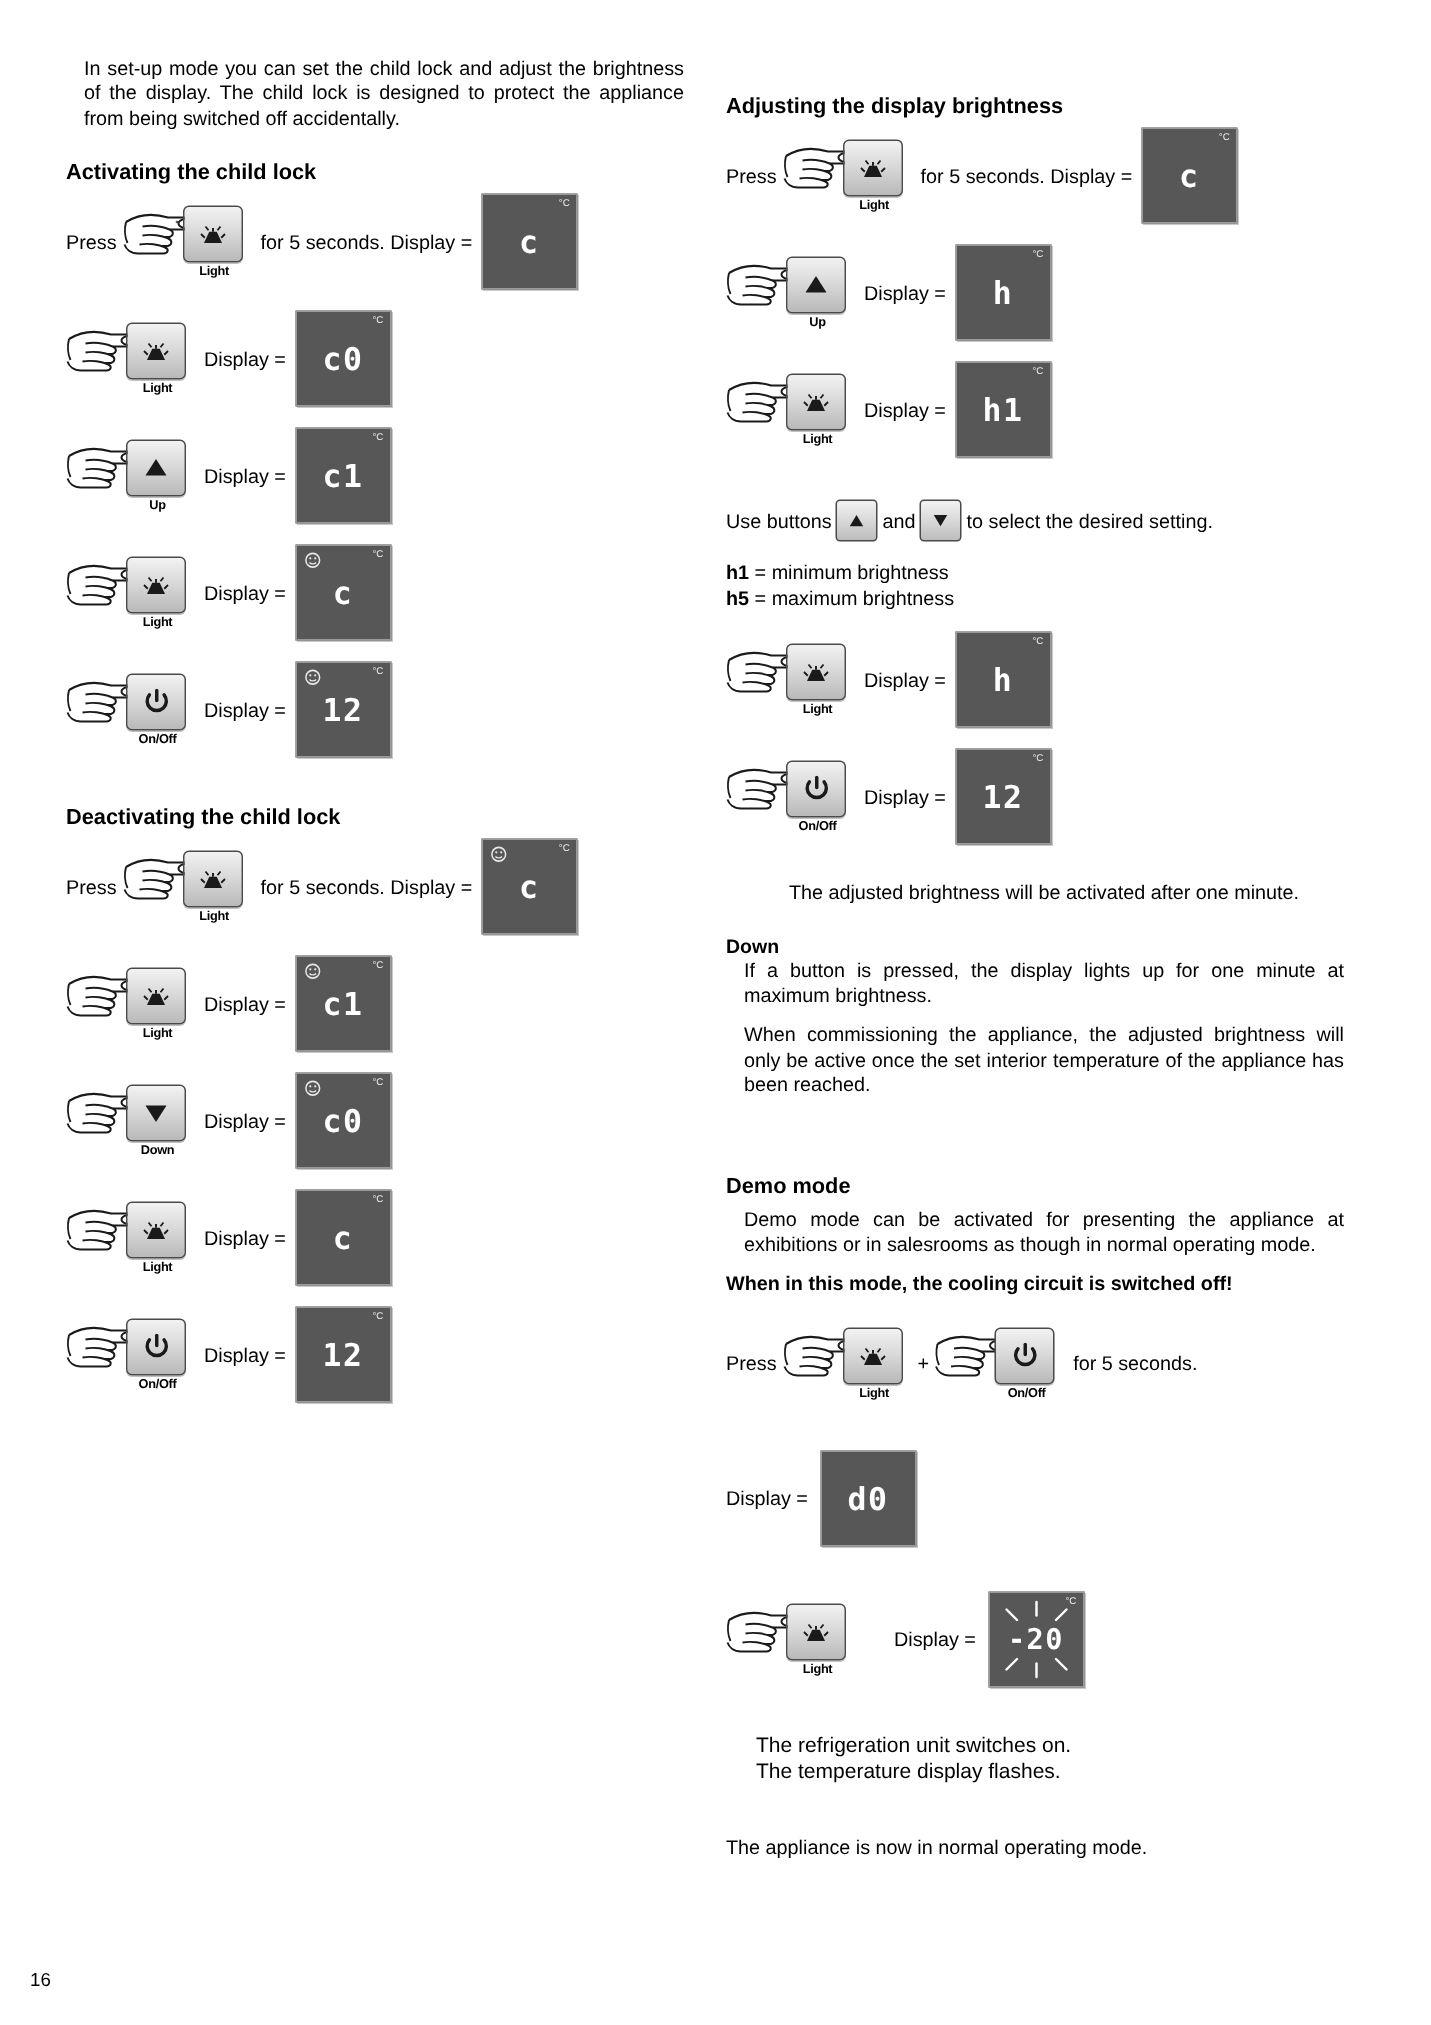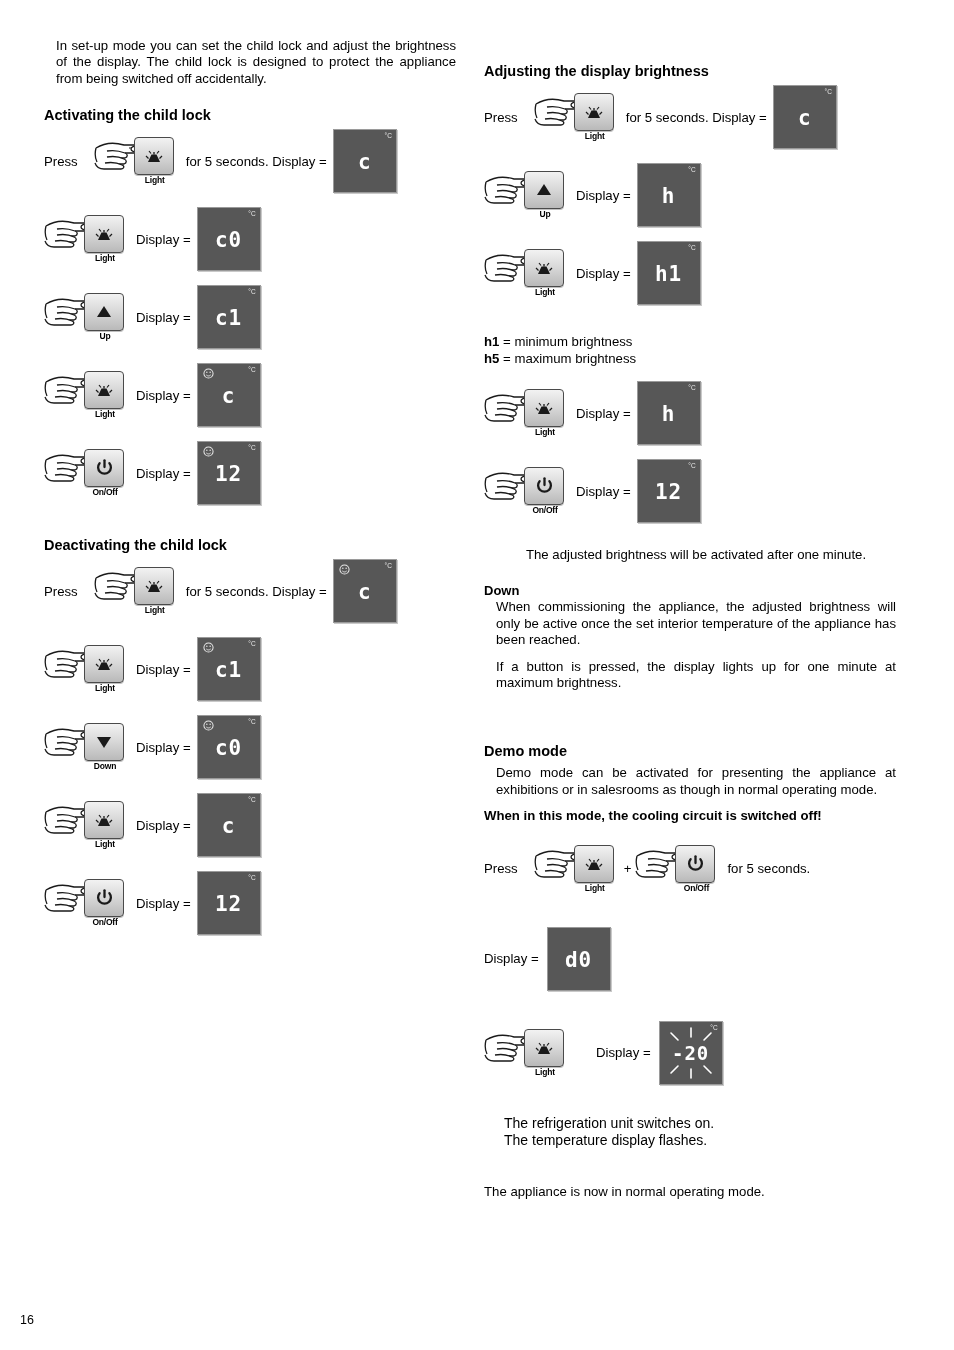--- a/index.html
+++ b/index.html
@@ -18,21 +18,21 @@
   h3.note-h{font-size:13px;font-weight:bold;margin:0 0 1px 0;}
   p.body{font-size:13.2px;line-height:16.4px;margin:0 0 10px 12px;text-align:justify;}
   p.body.nj{text-align:center;}
   .bold-line{font-size:13.2px;font-weight:bold;line-height:16.4px;margin:0 0 10px 0;}
   .spacer-sm{height:10px;}
   .spacer-md{height:18px;}
 
   
   .step{display:flex;align-items:center;margin:0 0 6px 0;}
   .step .txt{font-size:13.2px;white-space:nowrap;}
-  .step .txt.pr{margin-right:16px;}
+  .step .txt.pr{margin-right:4px;}
   .step .txt.pl{margin-left:6px;margin-right:6px;}
 
   
   .handbtn{position:relative;width:86px;height:56px;flex:0 0 auto;}
   .hand{position:absolute;left:0;top:6px;width:62px;height:34px;}
   .btn{
     position:absolute;right:6px;top:4px;width:38px;height:36px;
     border:1.3px solid #4a4a4a;border-radius:4px;
     background:linear-gradient(to bottom,#f2f2f2 0%,#dadada 45%,#b9b9b9 100%);
     display:flex;align-items:center;justify-content:center;
@@ -452,20 +452,35 @@
       </div>
       <span class="txt pl">Display =</span>
       <div class="disp lg">
         <span class="deg">°C</span>
         <span class="val">h1</span>
       </div>
     </div>
 
     <div style="height:14px;"></div>
 
+    <div style="font-size:13.2px;margin-bottom:12px;display:flex;align-items:center;">
+      <span>Use buttons</span>
+      <span class="minibtn">
+        <svg width="14" height="12" viewBox="0 0 18 16">
+            <path d="M9 3 L15 13 L3 13 Z" fill="#1a1a1a"></path>
+          </svg>
+      </span>
+      <span>and</span>
+      <span class="minibtn">
+        <svg width="14" height="12" viewBox="0 0 18 16">
+            <path d="M9 13 L15 3 L3 3 Z" fill="#1a1a1a"></path>
+          </svg>
+      </span>
+      <span>to select the desired setting.</span>
+    </div>
 
     <div style="font-size:13.2px;line-height:17px;margin-bottom:14px;">
       <div>
         <b>h1</b>
         <span>= minimum brightness</span>
       </div>
       <div>
         <b>h5</b>
         <span>= maximum brightness</span>
       </div>
@@ -520,22 +535,22 @@
         <span class="deg">°C</span>
         <span class="val">12</span>
       </div>
     </div>
 
     <div style="height:10px;"></div>
     <p class="body nj">The adjusted brightness will be activated after one minute.</p>
 
     <div style="height:10px;"></div>
     <h3 class="note-h">Down</h3>
+    <p class="body">If a button is pressed, the display lights up for one minute at maximum brightness.</p>
     <p class="body">When commissioning the appliance, the adjusted brightness will only be active once the set interior temperature of the appliance has been reached.</p>
-    <p class="body">If a button is pressed, the display lights up for one minute at maximum brightness.</p>
 
     <div style="height:42px;"></div>
     <h2 class="sub">Demo mode</h2>
     <p class="body">Demo mode can be activated for presenting the appliance at exhibitions or in salesrooms as though in normal operating mode.</p>
     <p class="bold-line">When in this mode, the cooling circuit is switched off!</p>
 
     <div style="height:6px;"></div>
 
     <div class="step" style="margin-bottom:16px;">
       <span class="txt pr">Press</span>

